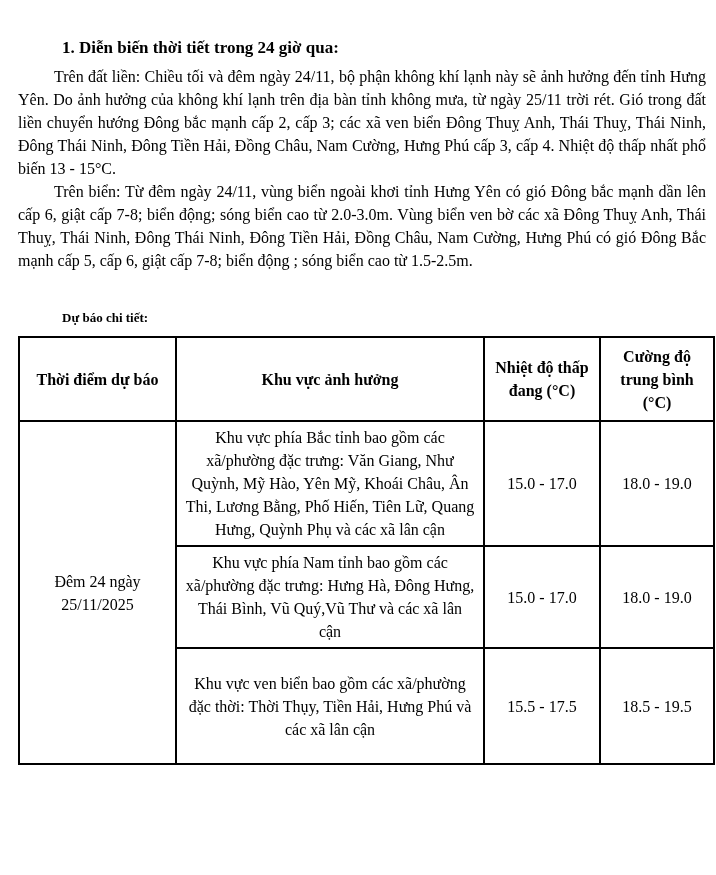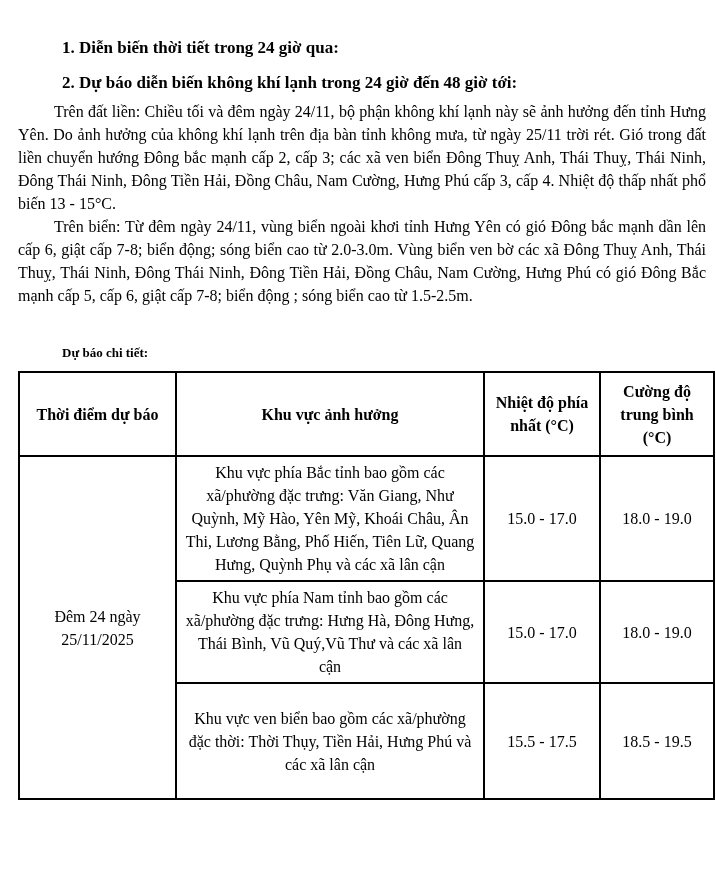--- a/index.html
+++ b/index.html
@@ -62,40 +62,39 @@
 </style>
 </head>
 <body>
 
 <div class="page">
 
   <p class="heading first">1. Diễn biến thời tiết trong 24 giờ qua:</p>
 
 
 
-  <p class="heading">2. Dự báo diễn biến không khí lạnh trong 24 giờ đến 48 giờ tới:</p>
 
   <p class="body-para"><span class="lead">Trên đất liền:</span><span> Chiều tối và đêm ngày 24/11, bộ phận không khí lạnh này sẽ ảnh hưởng đến tỉnh Hưng Yên. Do ảnh hưởng của không khí lạnh trên địa bàn tỉnh không mưa, từ ngày 25/11 trời rét. Gió trong đất liền chuyển hướng Đông bắc mạnh cấp 2, cấp 3; các xã ven biển Đông Thuỵ Anh, Thái Thuỵ, Thái Ninh, Đông Thái Ninh, Đông Tiền Hải, Đồng Châu, Nam Cường, Hưng Phú cấp 3, cấp 4. Nhiệt độ thấp nhất phổ biến 13 - 15°C.</span></p>
 
   <p class="body-para"><span class="lead">Trên biển:</span><span> Từ đêm ngày 24/11, vùng biển ngoài khơi tỉnh Hưng Yên có gió Đông bắc mạnh dần lên cấp 6, giật cấp 7-8; biển động; sóng biển cao từ 2.0-3.0m. Vùng biển ven bờ các xã Đông Thuỵ Anh, Thái Thuỵ, Thái Ninh, Đông Thái Ninh, Đông Tiền Hải, Đồng Châu, Nam Cường, Hưng Phú có gió Đông Bắc mạnh cấp 5, cấp 6, giật cấp 7-8; biển động ; sóng biển cao từ 1.5-2.5m.</span></p>
 
   <p class="detail-heading">Dự báo chi tiết:</p>
 
   <table class="forecast">
     <colgroup>
       <col class="col-time">
       <col class="col-area">
       <col class="col-min">
       <col class="col-avg">
     </colgroup>
     <tbody>
       <tr class="hdr-row">
         <th>Thời điểm dự báo</th>
         <th>Khu vực ảnh hưởng</th>
-        <th>Nhiệt độ phía nhất (°C)</th>
+        <th>Nhiệt độ thấp đang (°C)</th>
         <th>Cường độ trung bình (°C)</th>
       </tr>
       <tr class="row-1">
         <td rowspan="3">Đêm 24 ngày 25/11/2025</td>
         <td><span class="lead">Khu vực phía Bắc tỉnh bao gồm các xã/phường đặc trưng</span><span>: Văn Giang, Như Quỳnh, Mỹ Hào, Yên Mỹ, Khoái Châu, Ân Thi, Lương Bằng, Phố Hiến, Tiên Lữ, Quang Hưng, Quỳnh Phụ và các xã lân cận</span></td>
         <td>15.0 - 17.0</td>
         <td>18.0 - 19.0</td>
       </tr>
       <tr class="row-2">
         <td><span class="lead">Khu vực phía Nam tỉnh bao gồm các xã/phường đặc trưng</span><span>: Hưng Hà,  Đông Hưng, Thái Bình, Vũ Quý,Vũ Thư và các xã lân cận</span></td>

